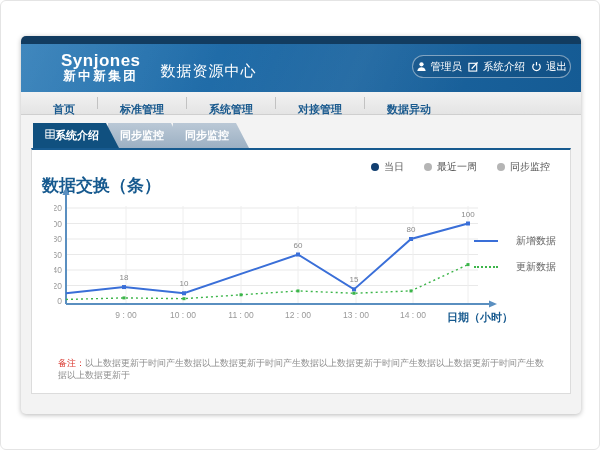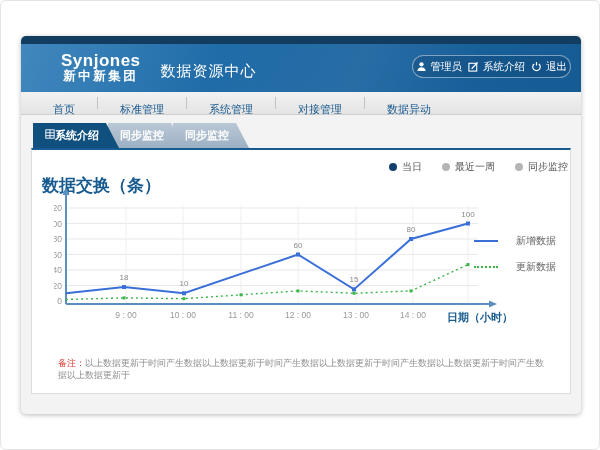--- a/index.html
+++ b/index.html
@@ -10,30 +10,30 @@
   .header { position:relative; height:48px; background:linear-gradient(105deg,#2b7ab6 0%,#1d68a4 45%,#155b94 100%); color:#fff; display:flex; align-items:center; }
   .header:after { content:""; position:absolute; inset:0; background:linear-gradient(115deg,rgba(255,255,255,.10) 0%,rgba(255,255,255,0) 35%,rgba(255,255,255,.06) 60%,rgba(255,255,255,0) 80%); pointer-events:none; }
   .logo { margin-left:40px; text-align:center; line-height:1.1; }
   .logo-en { font-size:17px; font-weight:bold; letter-spacing:.5px; }
   .logo-cn { font-size:12.5px; font-weight:bold; letter-spacing:2.5px; }
   .app-title { margin-left:20px; font-size:15px; margin-top:6px; letter-spacing:1px; }
   .userbar { position:absolute; right:10px; top:11px; height:23px; display:flex; align-items:center; border:1px solid rgba(255,255,255,.45); border-radius:12px; background:rgba(8,40,72,.18); z-index:2; }
   .user-item { display:flex; align-items:center; gap:4px; padding:0 3px; font-size:10.5px; color:#fff; cursor:pointer; white-space:nowrap; }
   .user-item svg { display:block; }
   .navbar { height:23px; background:linear-gradient(#f2f2f2,#e4e4e4); border-bottom:1px solid #cfcfcf; display:flex; align-items:center; padding-left:26px; }
-  .nav-item { font-size:11px; font-weight:normal; color:#1a5a8e; padding:0 6px; cursor:pointer; white-space:nowrap;margin-top:12px; }
+  .nav-item { font-size:11px; font-weight:bold; color:#1a5a8e; padding:0 6px; cursor:pointer; white-space:nowrap;margin-top:12px; }
   .nav-sep { width:1px; height:12px; background:#c2c2c2; margin:0 16px; }
   .content { position:relative; height:299px; }
   .tabs { position:absolute; left:12px; top:8px; display:flex; height:25px; z-index:2; }
   .tab { height:25px; line-height:25px; padding:0 20px 0 12px; margin-right:-11px; font-size:11px; font-weight:bold; color:#fff; display:flex; align-items:center; gap:0; clip-path:polygon(0 0,calc(100% - 13px) 0,100% 100%,0 100%); cursor:pointer; white-space:nowrap; }
   .tab.active { background:#10507f; z-index:3; }
   .tab.inactive { background:linear-gradient(#bac8d6,#9cb0c3); }
   .tab:nth-child(2){ z-index:2; } .tab:nth-child(3){ z-index:1; }
   .panel { position:absolute; left:10px; right:10px; top:33px; height:246px; background:#fff; border:1px solid #dcdcdc; border-top:2px solid #175a8f; }
-  .radios { position:absolute; top:10px; right:2px; display:flex; gap:20px; align-items:center;text-align:center; }
+  .radios { position:absolute; top:10px; right:20px; display:flex; gap:20px; align-items:center;text-align:center; }
   .radio { display:flex; align-items:center; gap:5px; font-size:10px; color:#555; cursor:pointer; }
   .radio .dot { width:8px; height:8px; border-radius:50%; background:#b5b5b5; }
   .radio.selected .dot { background:#123f70; }
   .ylab { position:absolute; left:10px; top:24px; font-size:17px; font-weight:bold; color:#175a8f; }
   .chart { position:absolute; left:22px; top:34px; }
   .xlab { position:absolute; left:415px; top:160px; font-size:11px; font-weight:bold; color:#175a8f; white-space:nowrap; }
   .legend { position:absolute; right:14px; top:84px; display:flex; flex-direction:column; gap:12px; }
   .legend-item { display:flex; align-items:center; gap:18px; font-size:10px; color:#666; white-space:nowrap; }
   .legend-sample { width:24px; height:0; border-top-width:2px; }
   .note { position:absolute; left:26px; top:208px; right:20px; font-size:9px; color:#8f8f8f; line-height:1.3; }

